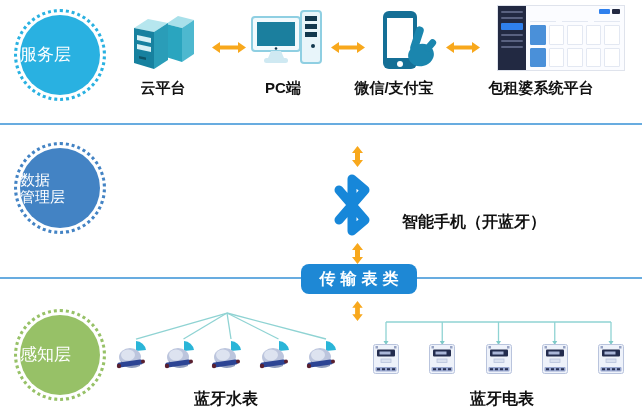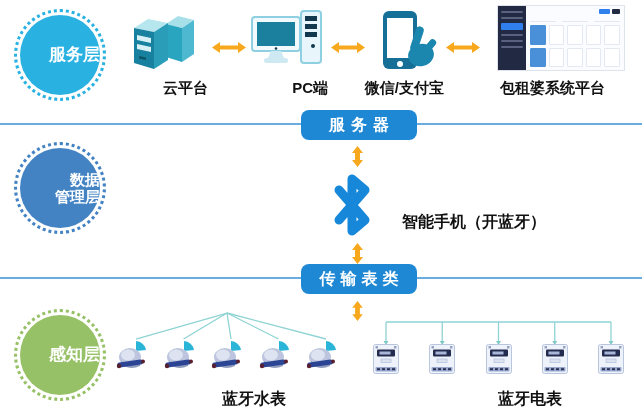--- a/index.html
+++ b/index.html
@@ -9,29 +9,29 @@
   }
   
   #connectors{position:absolute;left:0;top:0;width:642px;height:418px;z-index:0;pointer-events:none;}
   #connectors line{stroke:#8fd3d3;stroke-width:1.3;}
   #connectors polygon{fill:#7fcac8;}
   
   .divider{position:absolute;left:0;width:642px;height:2px;background:#68ace0;z-index:1;}
   
   .badge{position:absolute;width:92px;height:92px;border-radius:50%;padding:3px;box-sizing:border-box;z-index:2;}
   .badge .inner{width:100%;height:100%;border-radius:50%;display:flex;flex-direction:column;
-    align-items:flex-end;justify-content:center;color:#fff;font-weight:bold;line-height:1.15;}
+    align-items:flex-start;justify-content:center;color:#fff;font-weight:normal;line-height:1.15;}
   .badge.service{border:3px dotted #29b1e1;}
   .badge.service .inner{background:#29b1e1;font-size:17px;}
   .badge.datam{border:3px dotted #4383c4;}
   .badge.datam .inner{background:#4383c4;font-size:15px;}
   .badge.percep{border:3px dotted #97c167;}
   .badge.percep .inner{background:#97c167;font-size:17px;}
   
-  .lbl{position:absolute;text-align:right;font-weight:bold;color:#111;font-size:15px;z-index:2;}
+  .lbl{position:absolute;text-align:center;font-weight:bold;color:#111;font-size:15px;z-index:2;}
   .lbl.big{font-size:16px;}
   
   .nodebox{position:absolute;width:116px;height:30px;background:#1e88d5;border-radius:8px;
     color:#fff;font-weight:bold;font-size:16px;display:flex;align-items:center;justify-content:center;
     letter-spacing:6px;text-indent:6px;z-index:3;}
   
   .icon{position:absolute;z-index:2;}
   .meter{position:absolute;z-index:2;}
   
   .dash{position:absolute;left:497px;top:5px;width:128px;height:66px;background:#fff;
@@ -184,23 +184,20 @@
           <div class="card blue"></div>
           <div class="card"></div>
           <div class="card"></div>
           <div class="card"></div>
           <div class="card"></div>
         </div>
     </div>
   </div>
   <div class="lbl" style="left:477px;top:79px;width:128px">包租婆系统平台</div>
 
-  <div class="nodebox" style="left:301px;top:110px">
-    <span>服务器</span>
-  </div>
 
   <div class="icon" style="left:351px;top:146px">
     <svg width="13" height="21" viewBox="0 0 13 21">
         <polygon points="6.5,0 12,7 9,7 9,14 12,14 6.5,21 1,14 4,14 4,7 1,7" fill="#F8A81C"></polygon>
       </svg>
   </div>
 
   <div class="icon" style="left:329px;top:169px">
     <svg width="46" height="72" viewBox="0 0 46 72">
       <path d="M10 21 L36 51 L23 62 L23 10 L36 21 L10 51" fill="none" stroke="#1787d9" stroke-width="9" stroke-linecap="round" stroke-linejoin="round"></path>

